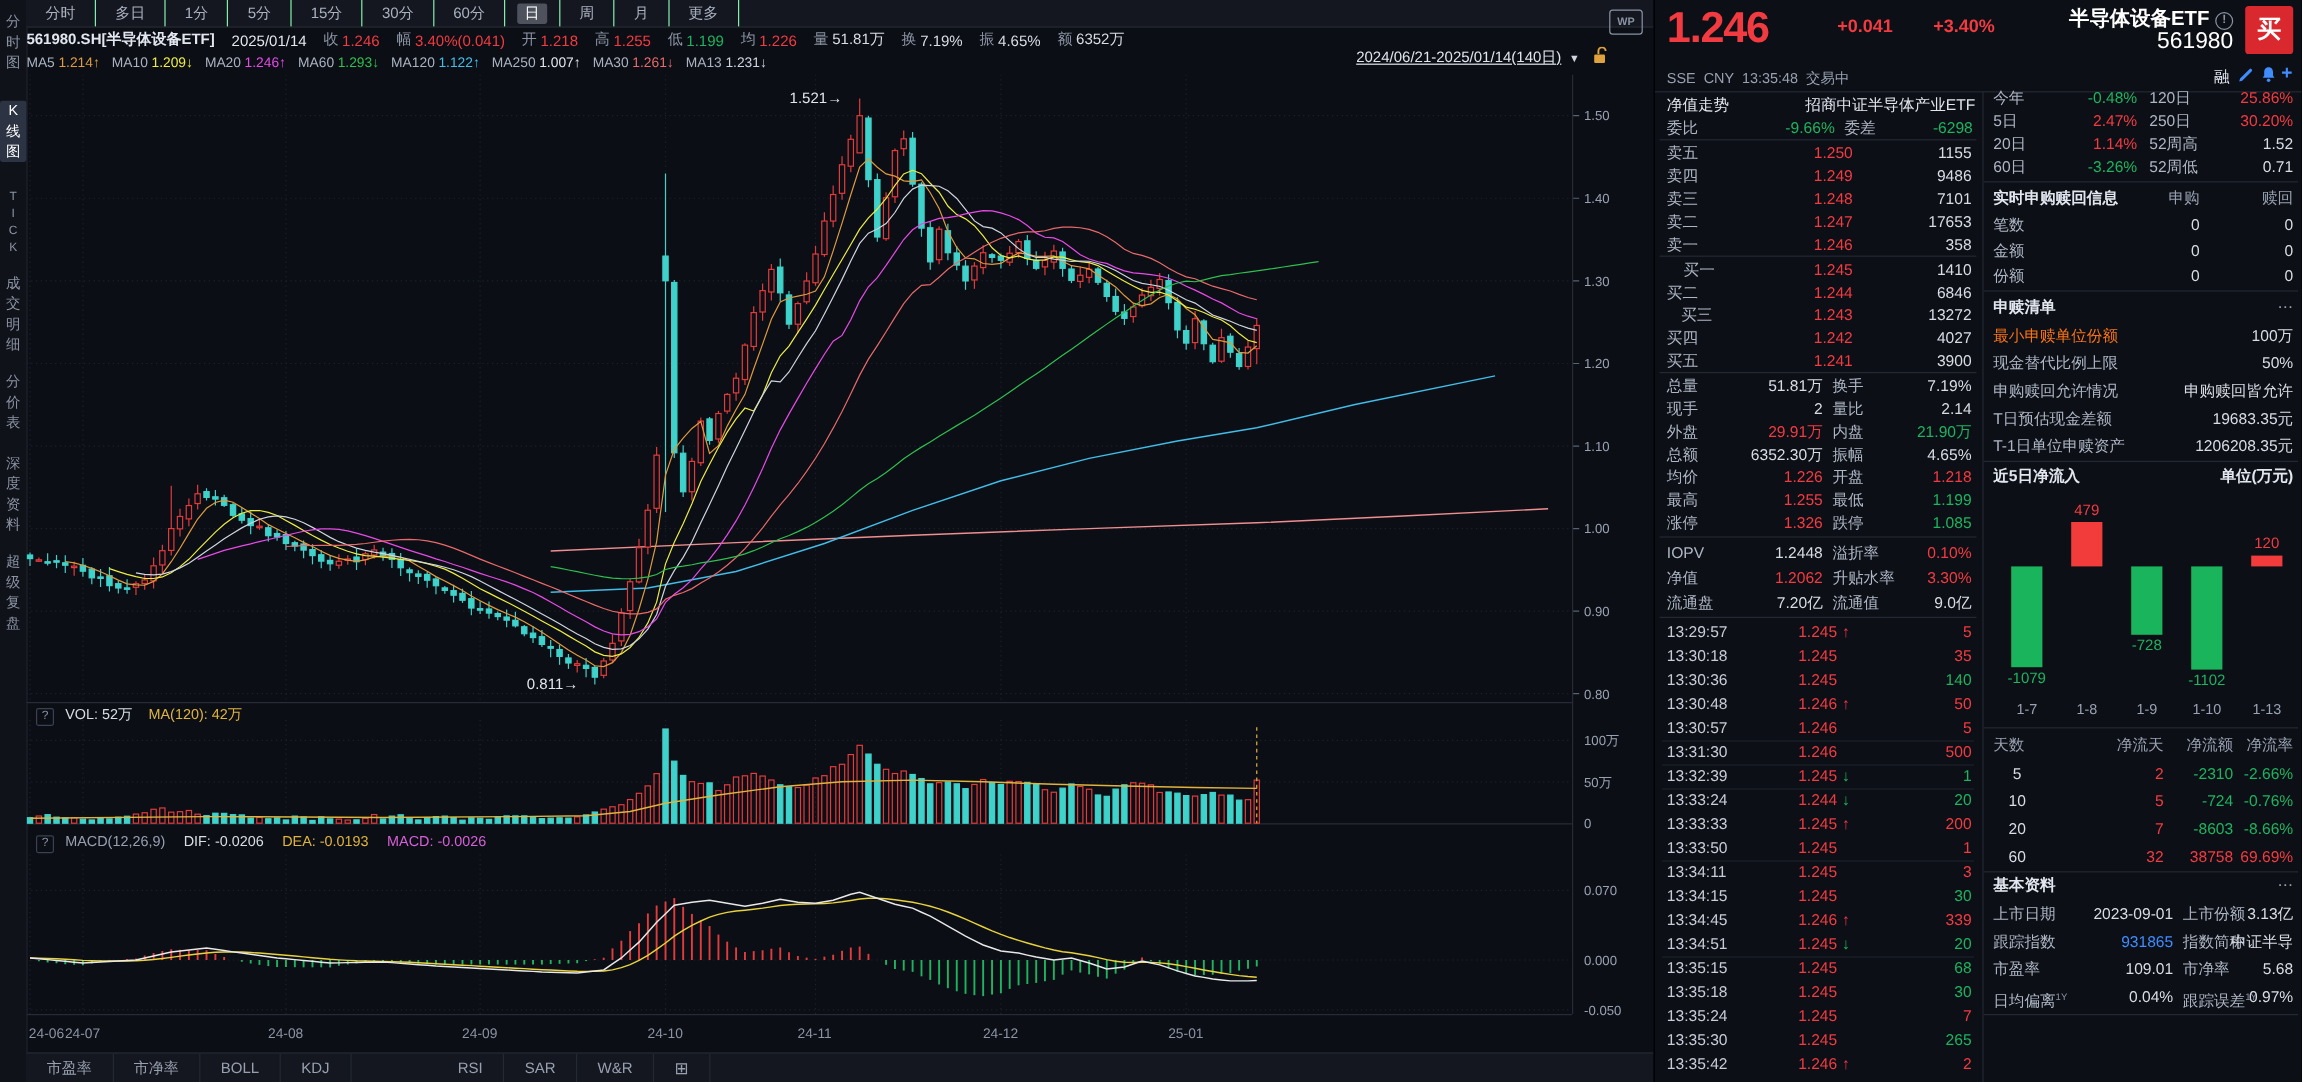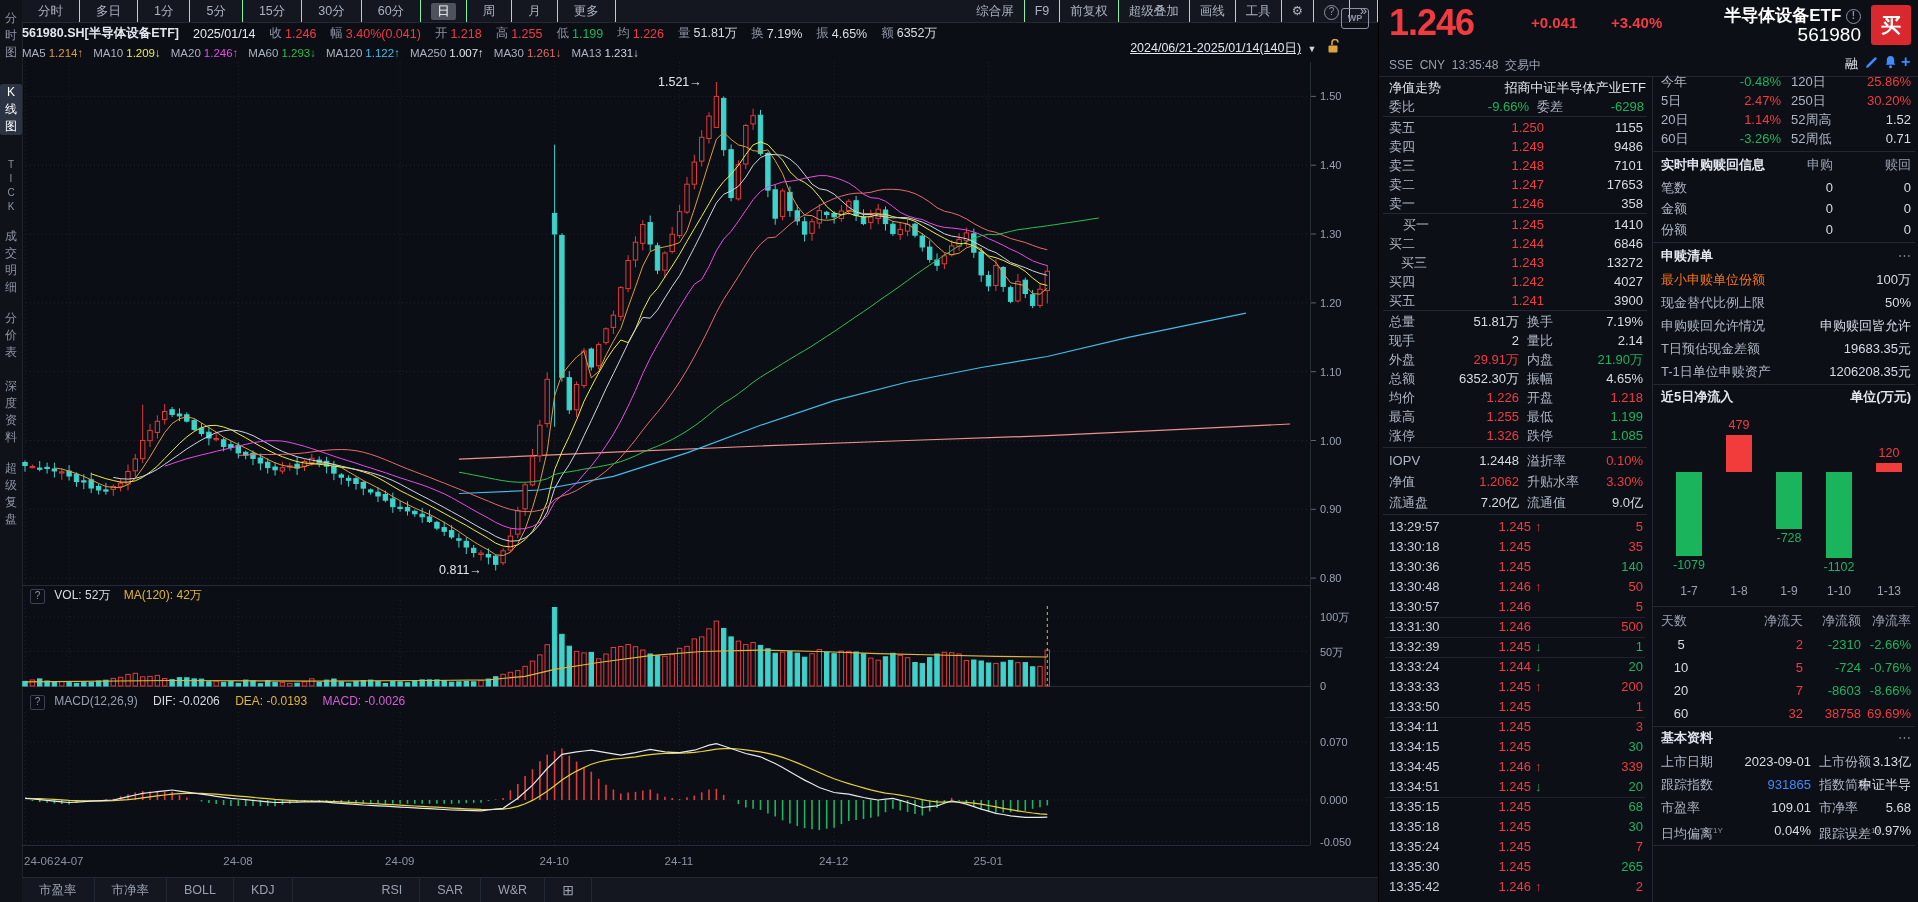--- a/index.html
+++ b/index.html
@@ -96,31 +96,20 @@
       <div class="tb-tab"><span class="pill">多日</span></div>
       <div class="tb-tab"><span class="pill">1分</span></div>
       <div class="tb-tab"><span class="pill">5分</span></div>
       <div class="tb-tab"><span class="pill">15分</span></div>
       <div class="tb-tab"><span class="pill">30分</span></div>
       <div class="tb-tab"><span class="pill">60分</span></div>
       <div class="tb-tab active"><span class="pill">日</span></div>
       <div class="tb-tab"><span class="pill">周</span></div>
       <div class="tb-tab"><span class="pill">月</span></div>
       <div class="tb-tab"><span class="pill">更多</span></div>
-      <div class="tb-right">
-        <div class="tb-tab">综合屏</div>
-        <div class="tb-tab">F9</div>
-        <div class="tb-tab">前复权</div>
-        <div class="tb-tab">超级叠加</div>
-        <div class="tb-tab">画线</div>
-        <div class="tb-tab">工具</div>
-        <div class="tb-tab">⚙</div>
-        <div class="tb-tab"><span class="qcirc">?</span></div>
-        <div class="tb-tab">»</div>
-      </div>
     </div>
 
   <div class="infobar">
       <div class="white" style="font-weight: bold;">561980.SH[半导体设备ETF]</div>
       <div class="white" style="margin-left: 14px;">2025/01/14</div>
       <div class="lab">收</div>
       <div class="red" style="margin-left: 3px;">1.246</div>
       <div class="lab">幅</div>
       <div class="red" style="margin-left: 3px;">3.40%(0.041)</div>
       <div class="lab">开</div>

